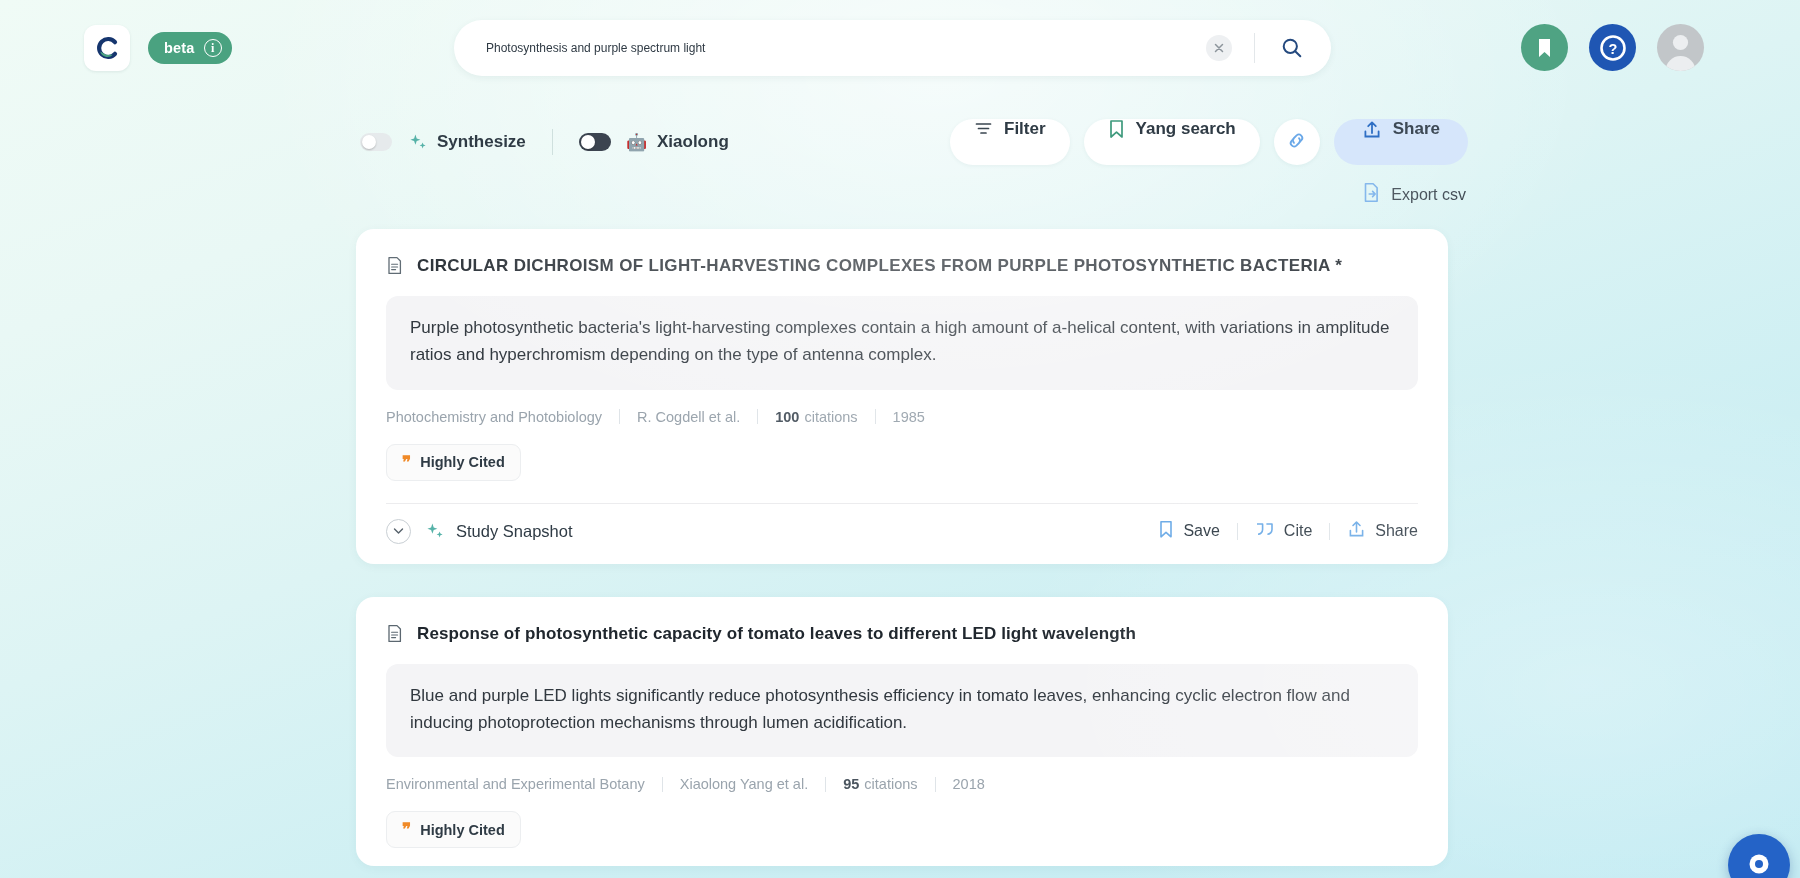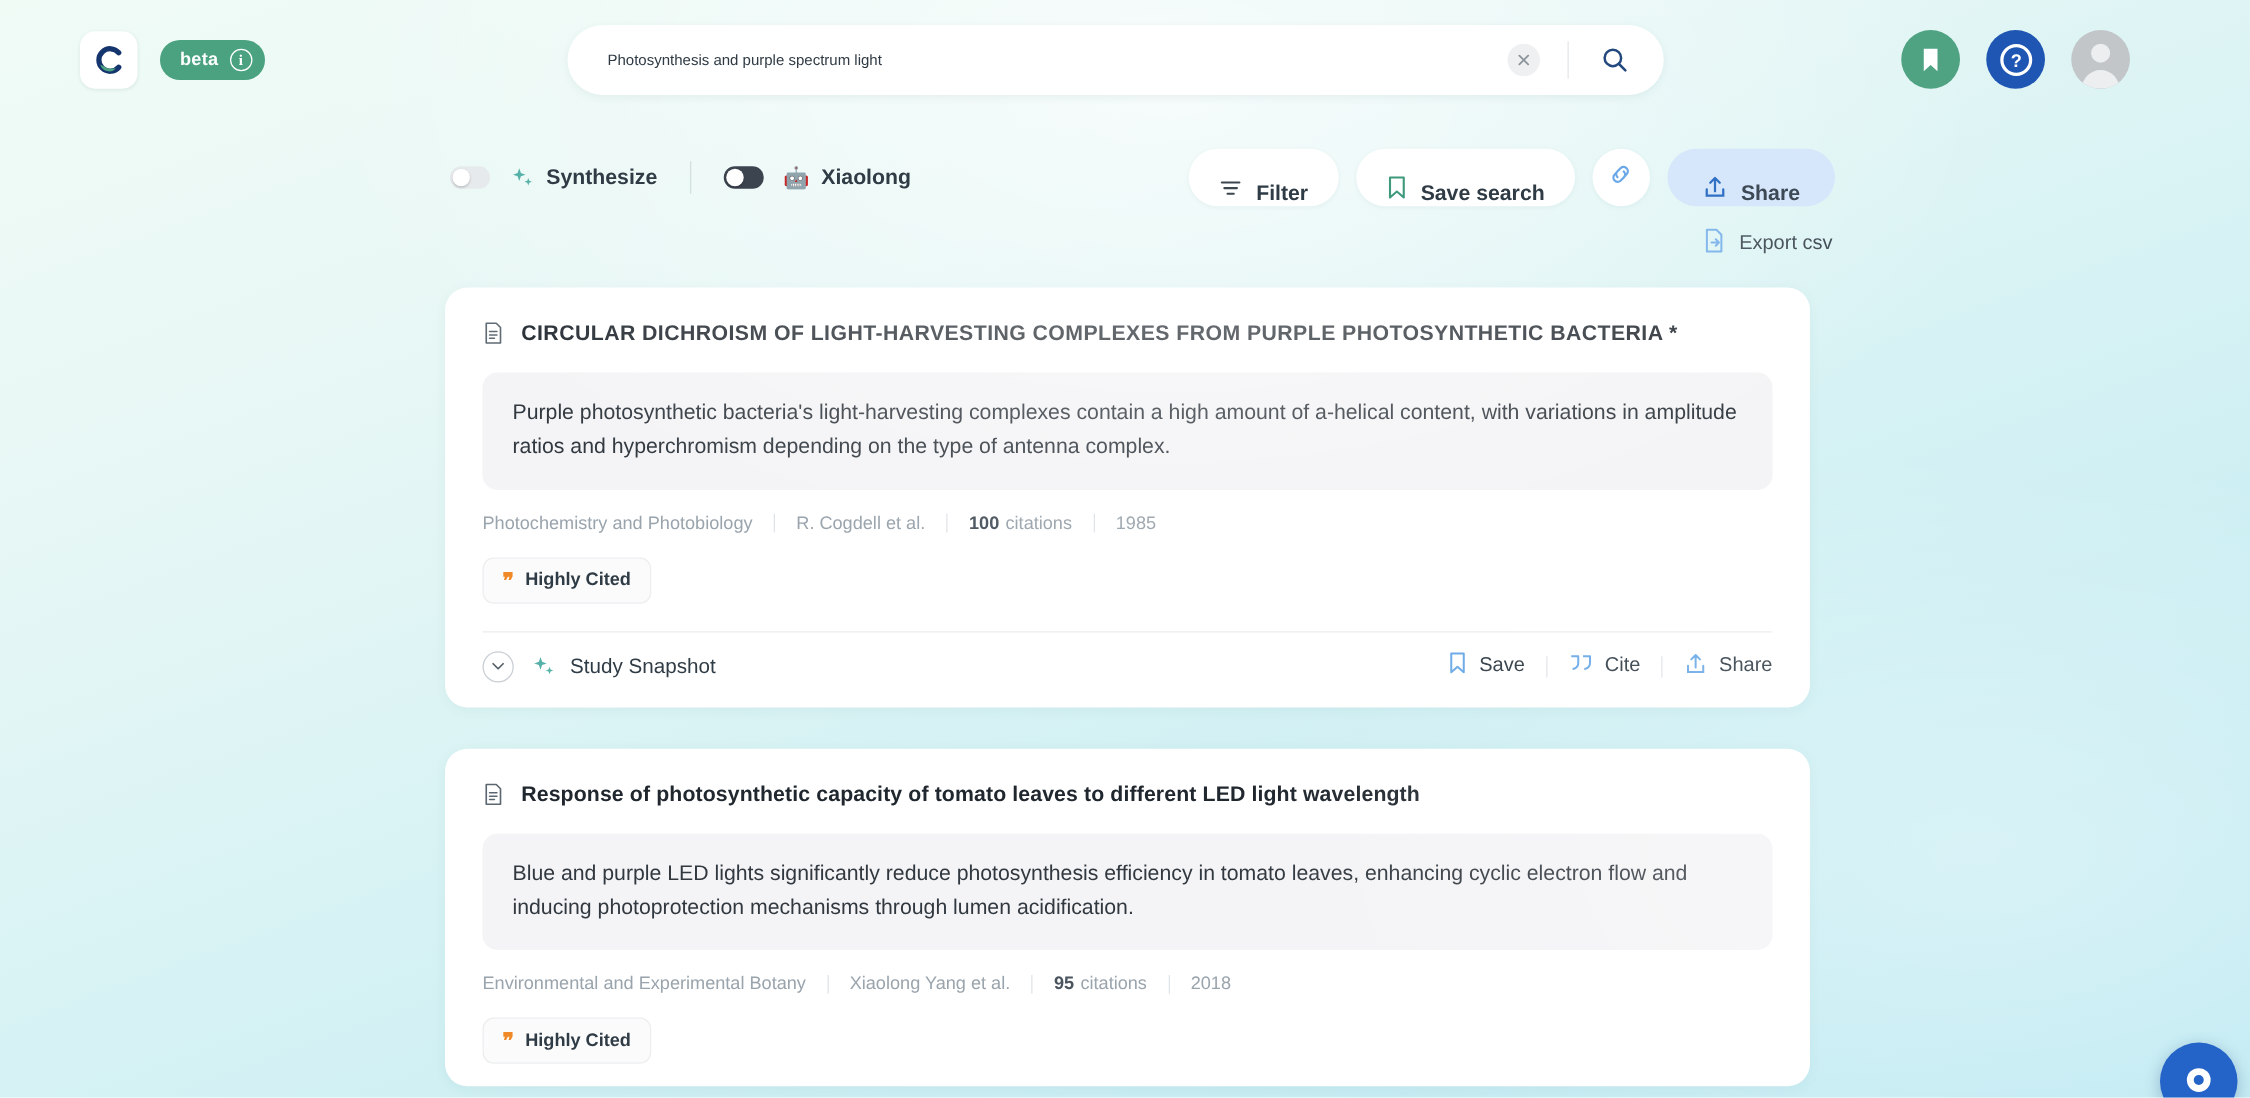--- a/index.html
+++ b/index.html
@@ -23,21 +23,21 @@
       radial-gradient(900px 500px at 88% 78%, rgba(255,255,255,0.30) 0%, rgba(255,255,255,0) 65%);
     pointer-events: none;
   }
 
   
   .header {
     position: relative;
     height: 96px;
     display: flex;
     align-items: center;
-    padding: 0 96px 0 64px;
+    padding: 0 96px 0 84px;
   }
   .logo-box {
     width: 46px; height: 46px;
     background: #ffffff;
     border-radius: 12px;
     display: flex; align-items: center; justify-content: center;
     box-shadow: 0 1px 3px rgba(40,80,80,0.10);
     flex: none;
   }
   .beta-pill {
@@ -176,21 +176,21 @@
     margin-left: auto;
     display: flex;
     align-items: center;
     gap: 14px;
   }
   .pill-btn {
     height: 46px;
     background: #ffffff;
     border-radius: 23px;
     display: flex;
-    align-items: flex-end;
+    align-items: flex-start;
     gap: 11px;
     padding: 0 24px;
     font-size: 17px;
     color: #2f3b45;
     cursor: pointer;
     box-shadow: 0 1px 4px rgba(40,90,90,0.06);
     white-space: nowrap;
   }
   .pill-icon-only {
     width: 46px; height: 46px;
@@ -425,21 +425,21 @@
       </span>
       <span>Filter</span>
     </div>
 
     <div class="pill-btn">
       <span>
         <svg width="17" height="20" viewBox="0 0 17 20">
           <path d="M3 2 h11 v16 l-5.5 -4.8 l-5.5 4.8 Z" fill="none" stroke="#3f9a7d" stroke-width="1.7" stroke-linejoin="round"></path>
         </svg>
       </span>
-      <span>Save search</span>
+      <span>Yang search</span>
     </div>
 
     <div class="pill-icon-only">
       <span>
         <svg width="21" height="21" viewBox="0 0 21 21">
           <path d="M8 12.8 a3.4 3.4 0 0 1 0 -4.8 l2.6 -2.6 a3.4 3.4 0 0 1 4.8 4.8 l-1.3 1.3" fill="none" stroke="#6aa8e8" stroke-width="1.8" stroke-linecap="round"></path>
           <path d="M13 8.2 a3.4 3.4 0 0 1 0 4.8 l-2.6 2.6 a3.4 3.4 0 0 1 -4.8 -4.8 l1.3 -1.3" fill="none" stroke="#6aa8e8" stroke-width="1.8" stroke-linecap="round"></path>
         </svg>
       </span>
     </div>

